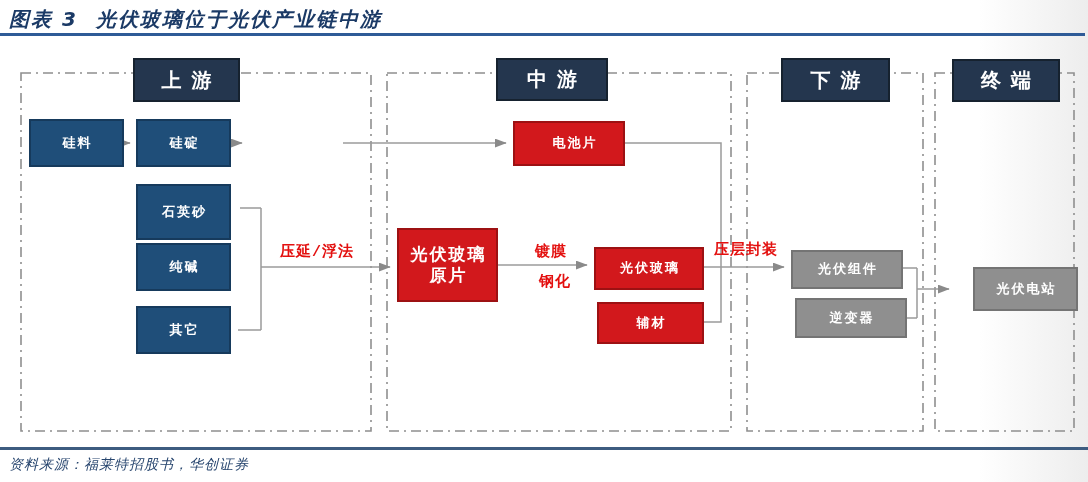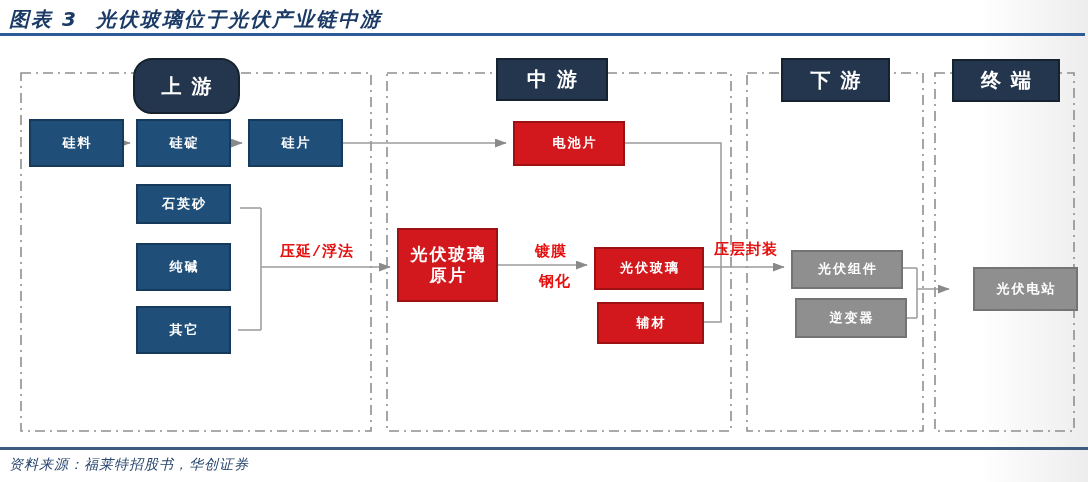--- a/index.html
+++ b/index.html
@@ -76,29 +76,28 @@
       <path d="M240,208 H261 M238,330 H261 M261,208 V330"></path>
       <path d="M261,267 H390" marker-end="url(#arr)"></path>
       <path d="M498,265 H587" marker-end="url(#arr)"></path>
       <path d="M704,267 H784" marker-end="url(#arr)"></path>
       <path d="M625,143 H721 V322 H704"></path>
       <path d="M903,268 H917 M907,318 H917 M917,268 V318"></path>
       <path d="M917,289 H949" marker-end="url(#arr)"></path>
     </g>
   </svg>
 
-  <div class="sec-header" style="left:133px;top:58px;width:107px;height:56px;border-radius:19px;">上游</div>
+  <div class="sec-header" style="left:133px;top:58px;width:107px;height:44px;">上游</div>
   <div class="sec-header" style="left:496px;top:58px;width:112px;height:43px;">中游</div>
   <div class="sec-header" style="left:781px;top:58px;width:109px;height:44px;">下游</div>
   <div class="sec-header" style="left:952px;top:59px;width:108px;height:43px;">终端</div>
 
   <div class="node blue" style="left:29px;top:119px;width:95px;height:48px;">硅料</div>
   <div class="node blue" style="left:136px;top:119px;width:95px;height:48px;">硅碇</div>
-  <div class="node blue" style="left:248px;top:119px;width:95px;height:48px;">硅片</div>
-  <div class="node blue" style="left:136px;top:184px;width:95px;height:40px;">石英砂</div>
+  <div class="node blue" style="left:136px;top:184px;width:95px;height:56px;">石英砂</div>
   <div class="node blue" style="left:136px;top:243px;width:95px;height:48px;">纯碱</div>
   <div class="node blue" style="left:136px;top:306px;width:95px;height:48px;">其它</div>
 
   <div class="node red" style="left:513px;top:121px;width:112px;height:45px;padding-left:10px;">电池片</div>
   <div class="node red small-text" style="left:397px;top:228px;width:101px;height:74px;">
     <span>光伏玻璃</span>
     <span>原片</span>
   </div>
   <div class="node red" style="left:594px;top:247px;width:110px;height:43px;">光伏玻璃</div>
   <div class="node red" style="left:597px;top:302px;width:107px;height:42px;">辅材</div>

